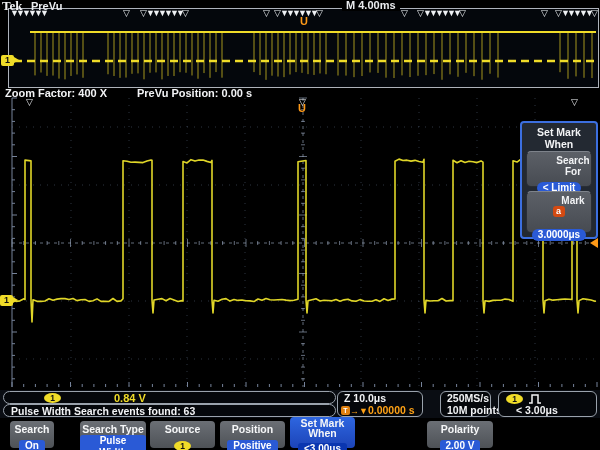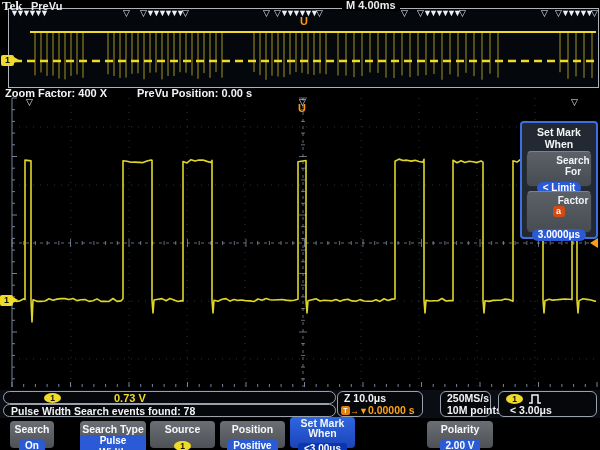--- a/index.html
+++ b/index.html
@@ -368,47 +368,47 @@
     </div>
 
   <div class="abs side-menu">
     <div class="ttl" style="margin-top:3px;">Set Mark</div>
     <div class="ttl">When</div>
     <div class="sm-btn" style="top:28px;height:36px;">
       <div class="lbl">Search For</div>
       <span class="pill">&lt; Limit</span>
     </div>
     <div class="sm-btn" style="top:68px;height:42px;">
-      <div class="lbl">Factor</div>
+      <div class="lbl">Mark</div>
       <span class="knob-a">a</span><span class="pill">3.0000μs</span>
     </div>
   </div>
 
   <div class="abs status-strip">
     <div class="s-pill" style="left:3px;top:1px;width:333px;height:13px;">
       <span class="ell-badge" style="left:40px;top:1px;">1</span>
-      <span class="ytxt" style="left:110px;top:0px;">0.73 V</span>
+      <span class="ytxt" style="left:110px;top:0px;">0.84 V</span>
     </div>
     <div class="s-pill" style="left:3px;top:14px;width:333px;height:13px;">
-      <span class="wtxt" style="left:7px;top:0px;">Pulse Width Search events found: 78</span>
+      <span class="wtxt" style="left:7px;top:0px;">Pulse Width Search events found: 63</span>
     </div>
     <div class="s-box" style="left:337px;top:1px;width:86px;height:26px;">
       <span class="wtxt" style="left:6px;top:0px;">Z 10.0μs</span>
       <span class="otxt" style="left:3px;top:12px;"><span class="t-badge">T</span><span style="font-size:9px;">→▼</span><span>0.00000 s</span></span>
     </div>
     <div class="s-box" style="left:440px;top:1px;width:51px;height:26px;">
       <span class="wtxt" style="left:6px;top:0px;">250MS/s</span>
       <span class="wtxt" style="left:6px;top:12px;">10M points</span>
     </div>
     <div class="s-box" style="left:498px;top:1px;width:99px;height:26px;">
       <span class="ell-badge" style="left:7px;top:2px;">1</span>
       <svg style="position:absolute;left:29px;top:2px;" width="14" height="10">
           <path d="M1,9 L4,9 L4,1 L10,1 L10,9 L13,9" fill="none" stroke="#f2f3f5" stroke-width="1.5"></path>
         </svg>
-      <span class="wtxt" style="left:11px;top:12px;">&lt; 3.00μs</span>
+      <span class="wtxt" style="left:17px;top:12px;">&lt; 3.00μs</span>
     </div>
   </div>
 
   <div class="abs menu-strip">
     <div class="m-btn" style="left:10px;width:44px;">
       <div class="lbl">Search</div>
       <span class="pill">On</span>
     </div>
     <div class="m-btn" style="left:80px;width:66px;">
       <div class="lbl">Search Type</div>

